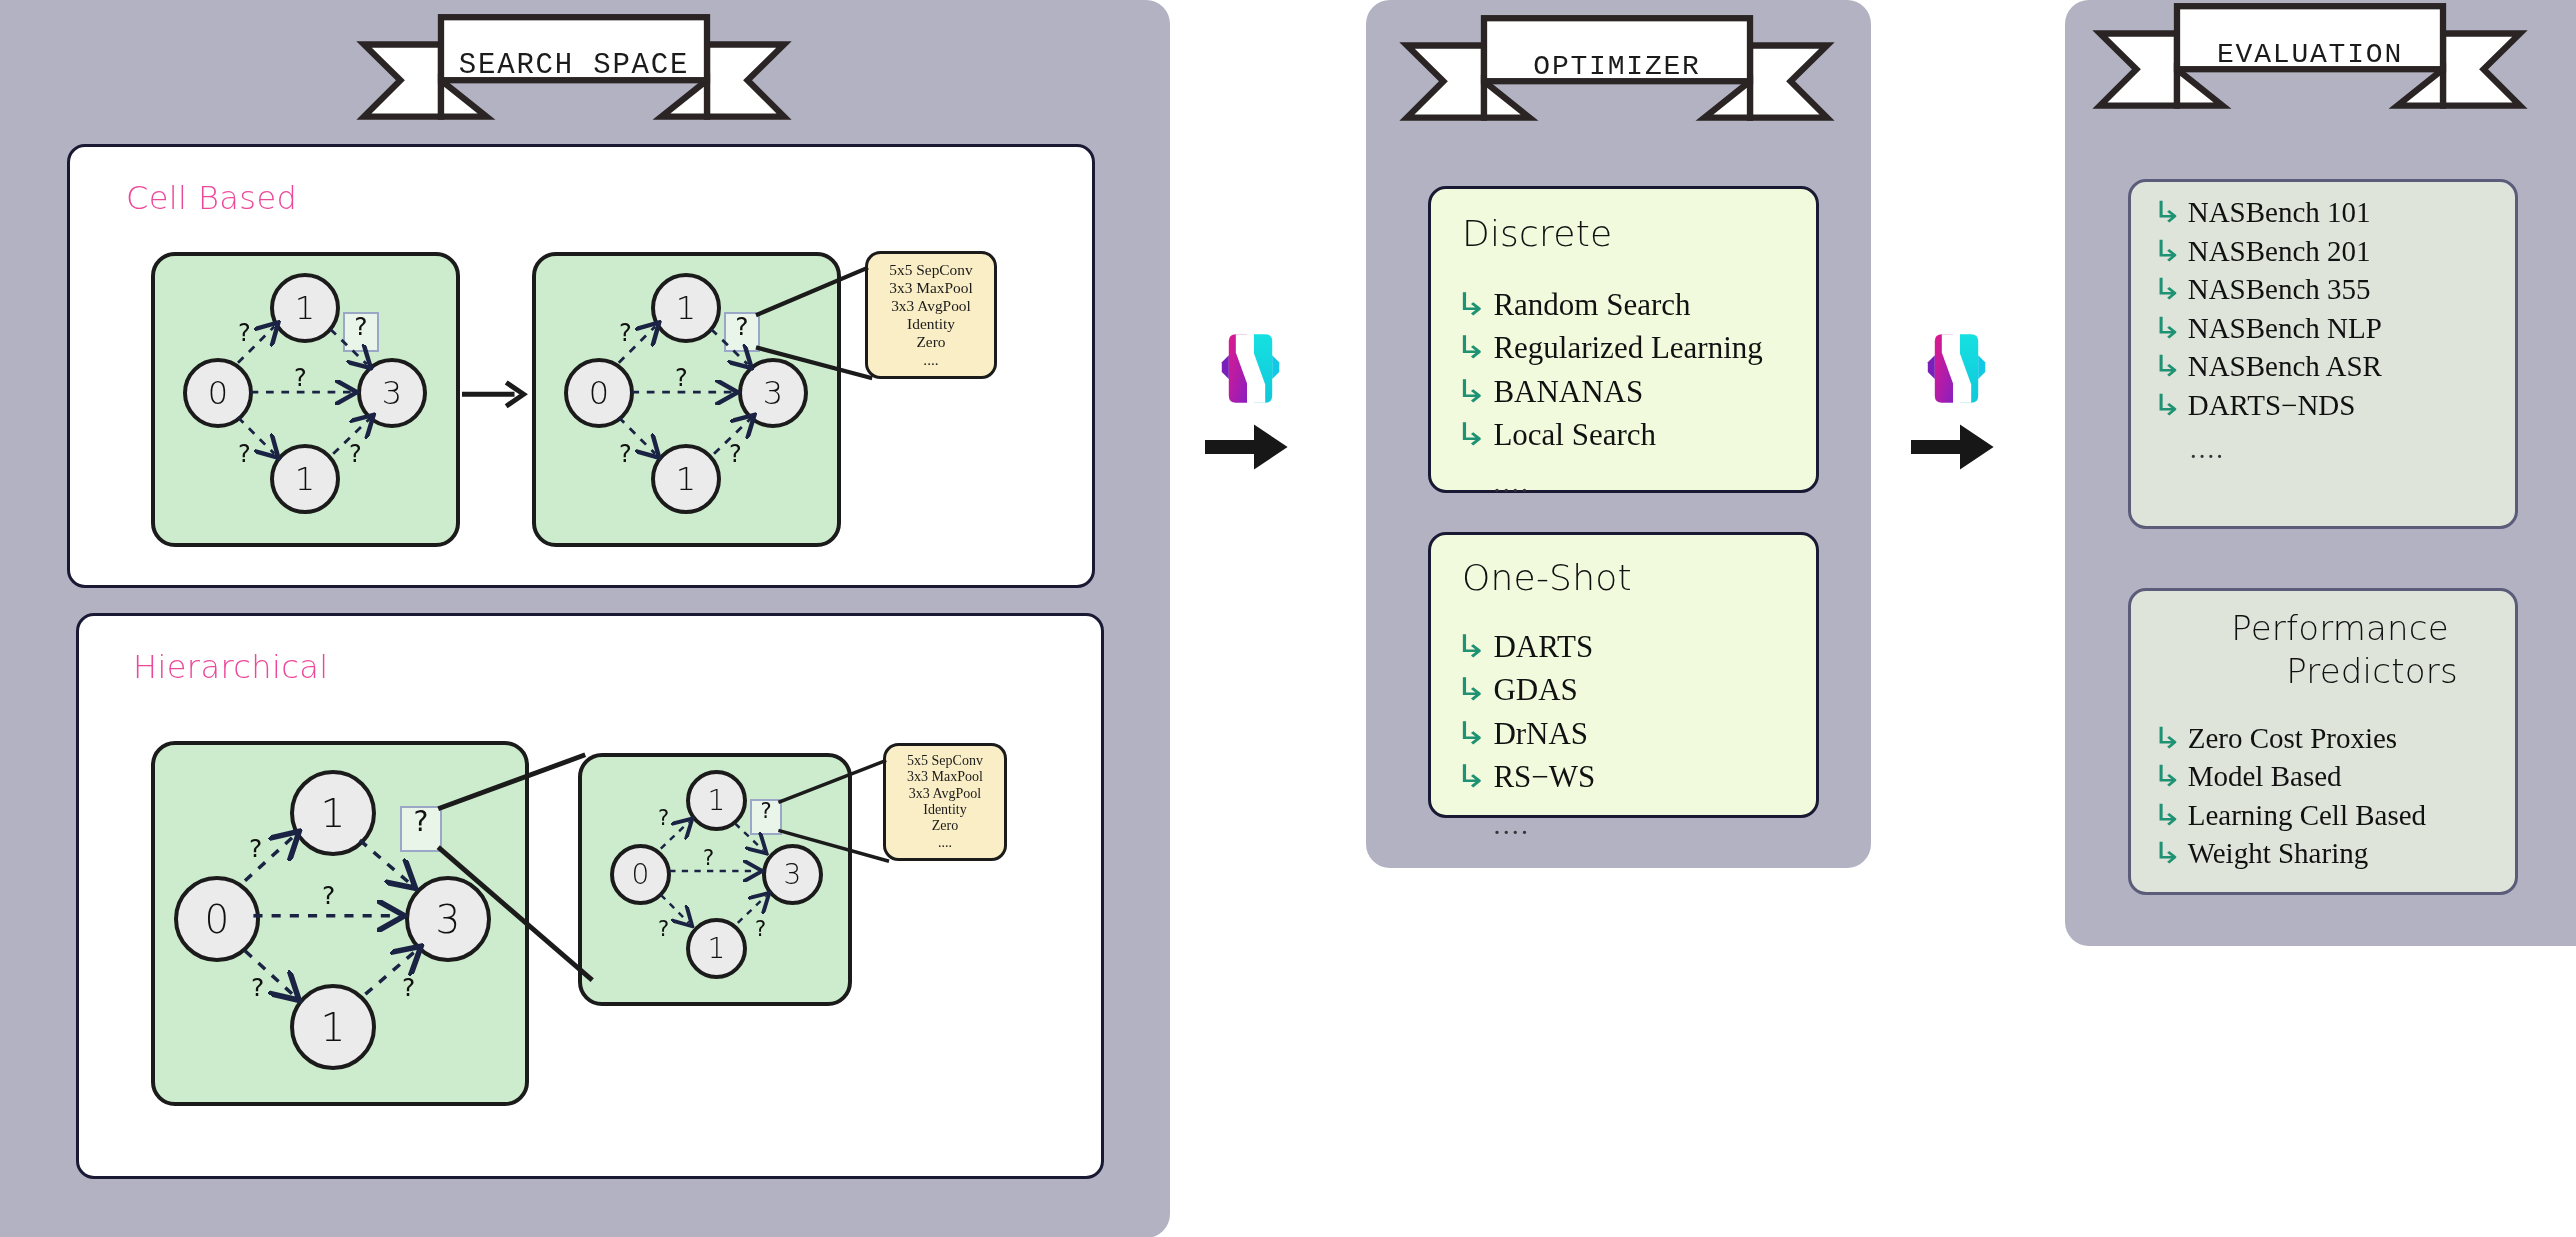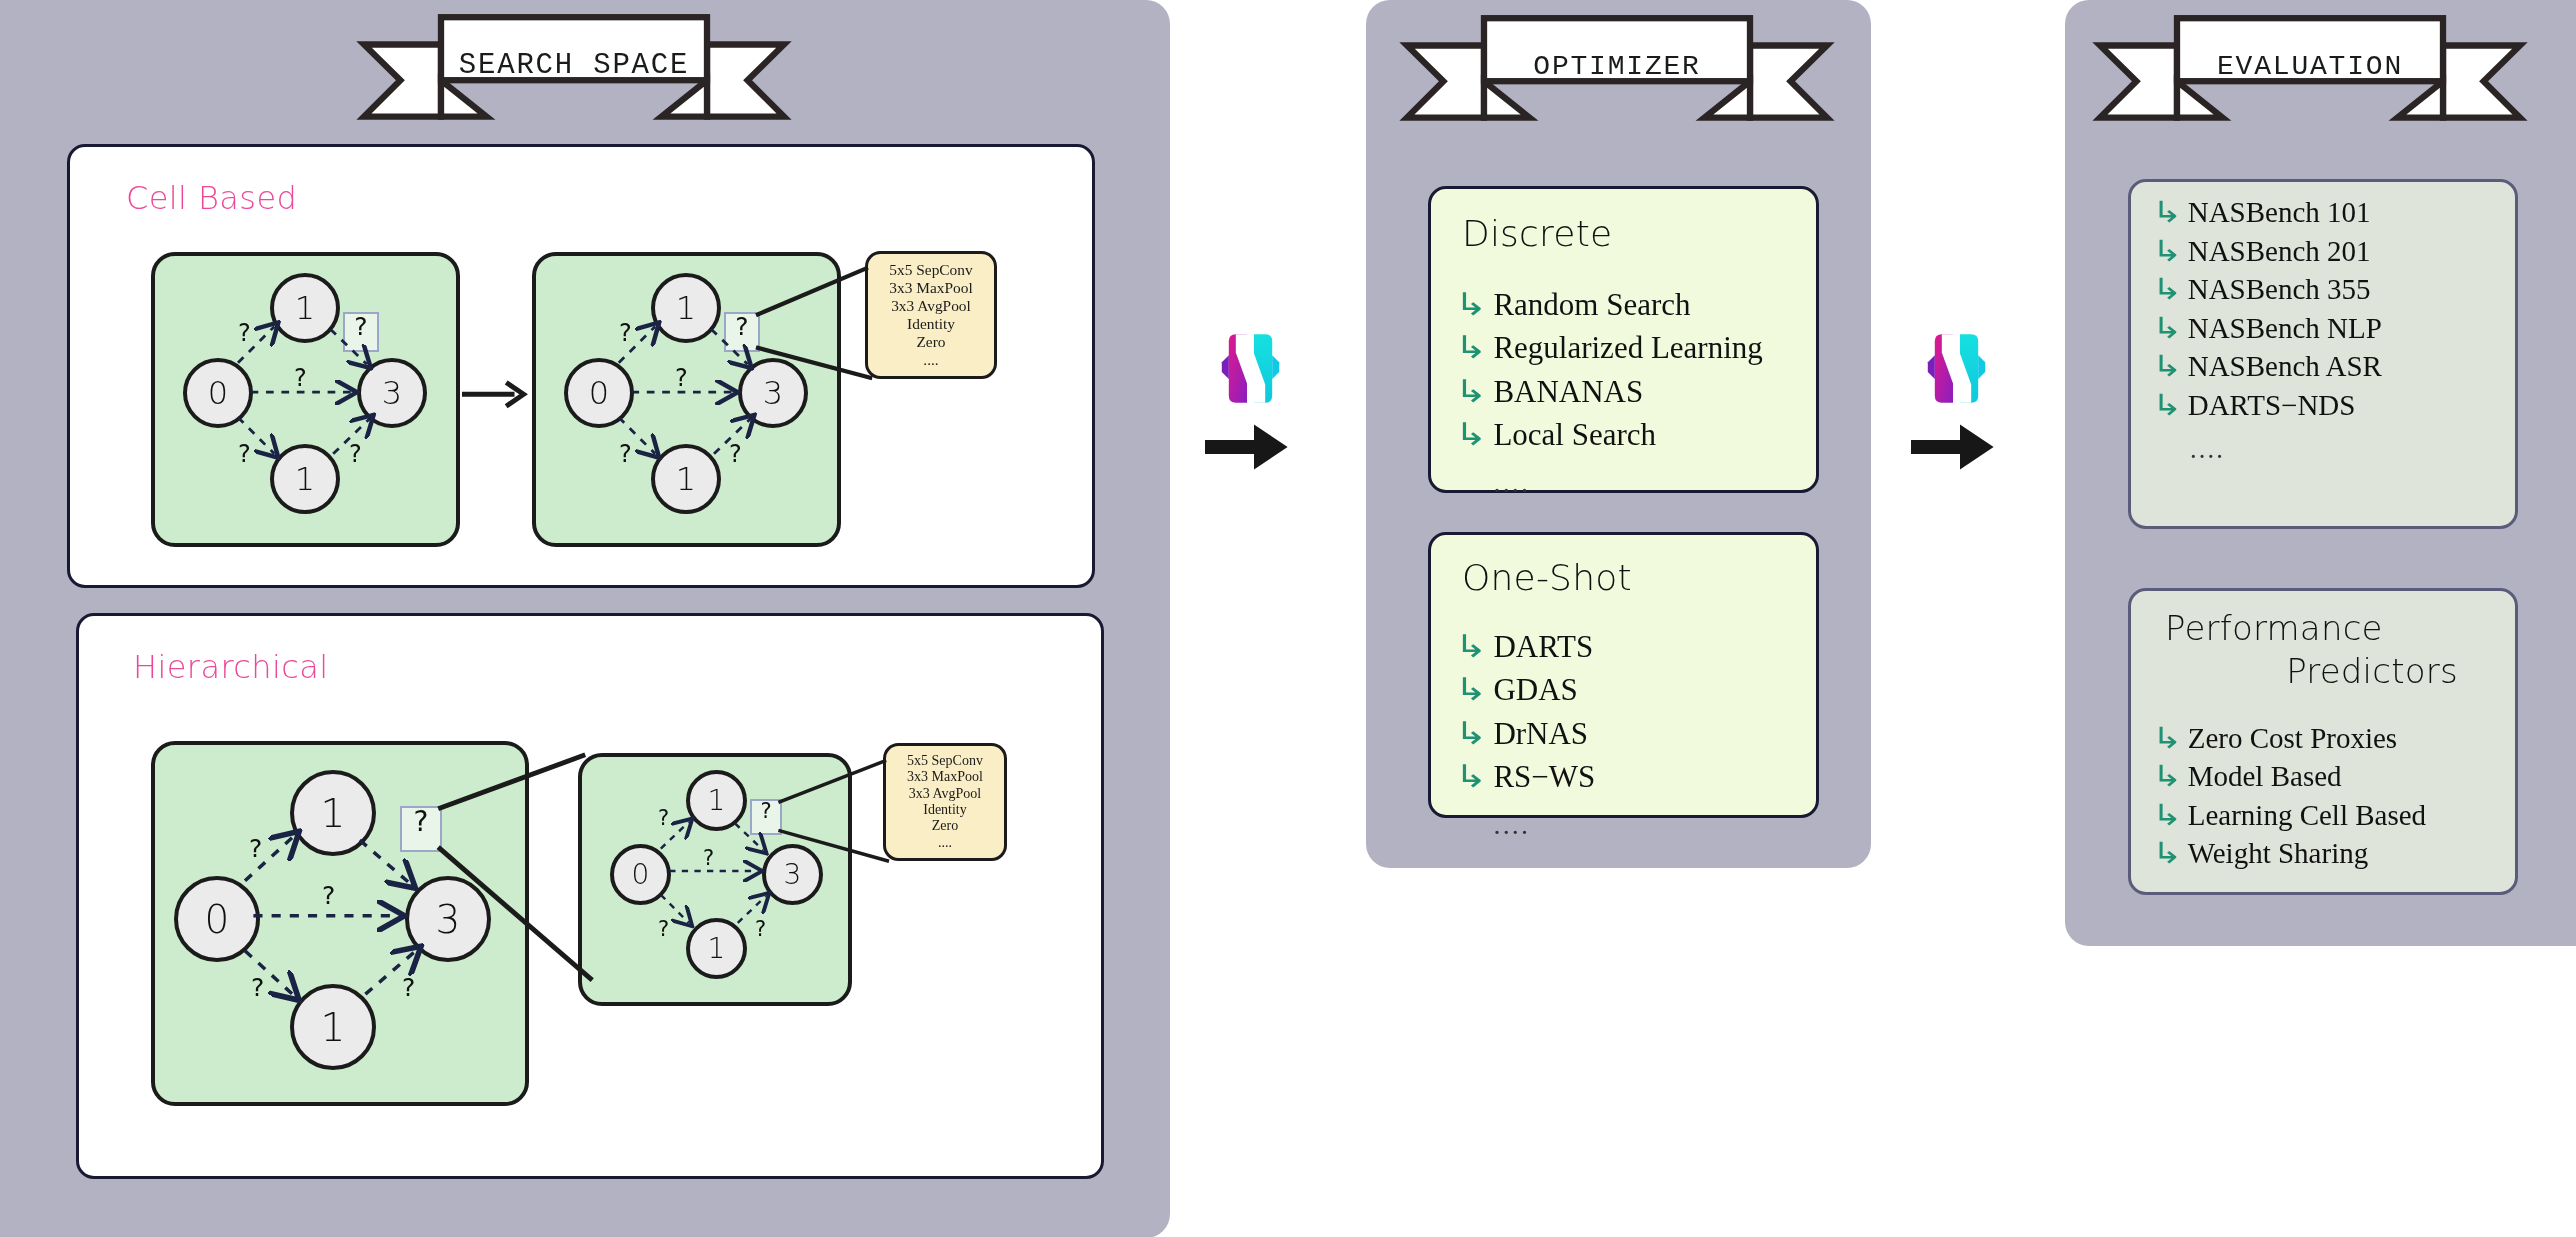--- a/index.html
+++ b/index.html
@@ -17,21 +17,21 @@
   
   .ribbon{position:absolute;height:105px;}
   .ribbon svg{display:block;overflow:visible;}
   .ribbon-label{position:absolute;left:0;top:0;width:100%;height:100%;
     display:flex;align-items:center;justify-content:center;
     font-size:28px;letter-spacing:1.8px;color:#1b1b1b;font-weight:300;
     font-family:Liberation Mono, monospace;pointer-events:none;}
   #ribbon-search{left:357px;top:12.6px;width:434px;}
   #ribbon-search .ribbon-label{font-size:29px;}
   #ribbon-opt{left:1400px;top:14px;width:434px;}
-  #ribbon-eval{left:2093px;top:14px;width:434px;}
+  #ribbon-eval{left:2093px;top:2px;width:434px;}
 
   
   .white-card{position:absolute;background:#ffffff;border:3.5px solid #191934;
               border-radius:18px;}
   #card-cell{left:67px;top:144px;width:1022px;height:438px;}
   #card-hier{left:76px;top:613px;width:1022px;height:560px;}
   .card-title{position:absolute;font-family:"DejaVu Sans",sans-serif;
               font-weight:300;color:#ec4899;letter-spacing:0.4px;}
   #title-cell{left:126px;top:179px;font-size:32px;}
   #title-hier{left:133px;top:648px;font-size:32px;}
@@ -266,21 +266,21 @@
         </div>
       <div class="lb-item">
           <span class="bullet">↳</span>
           <span style="margin-left:8.4px">DARTS−NDS</span>
         </div>
       <div class="dots" style="margin:7px 0 0 35px;font-size:26.6px;">....</div>
     </div>
   </div>
 
   <div class="listbox grey" style="left:2128px;top:588px;width:384px;height:301px;">
-    <div class="lb-title" style="margin:17px 0 0 34px;font-size:34px;">Performance</div>
+    <div class="lb-title" style="margin:17px 0 0 34px;font-size:34px;text-align:center;">Performance</div>
     <div class="lb-title" style="margin:2.8px 0 0 98px;font-size:34px;text-align:center;">Predictors</div>
     <div class="lb-items" style="margin:28px 0 0 24px;font-size:29px;line-height:1.33;">
       <div class="lb-item">
           <span class="bullet">↳</span>
           <span style="margin-left:8.4px">Zero  Cost Proxies</span>
         </div>
       <div class="lb-item">
           <span class="bullet">↳</span>
           <span style="margin-left:8.4px">Model Based</span>
         </div>

